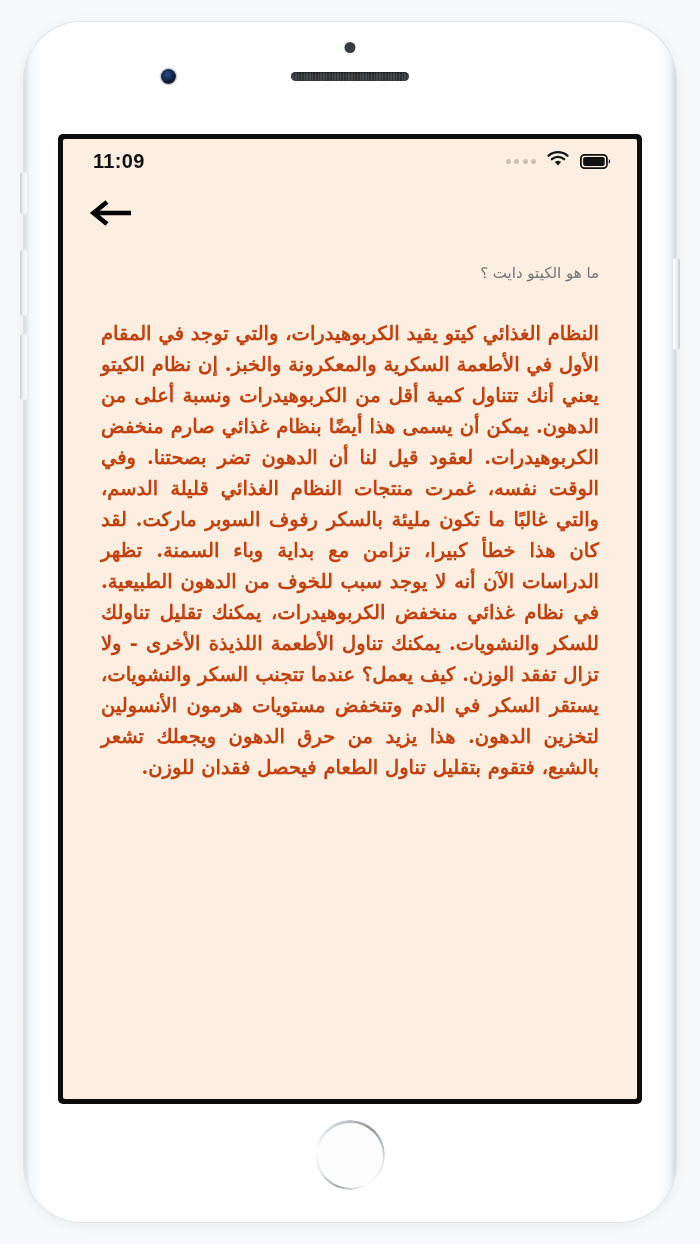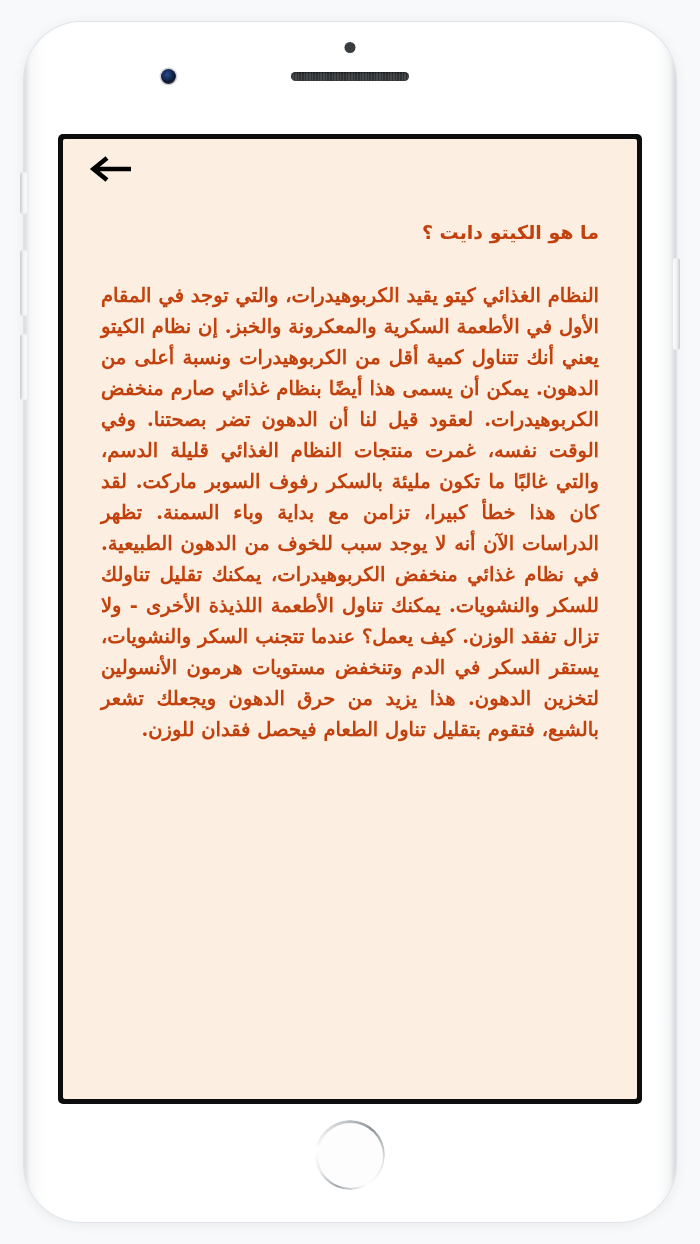--- a/index.html
+++ b/index.html
@@ -171,23 +171,23 @@
 
   
   .article {
     flex: 1 1 auto;
     direction: rtl;
     padding: 18px 38px 0 38px;
     overflow: hidden;
   }
   .article-title {
     font-family: "DejaVu Sans", sans-serif;
-    font-size: 19px;
-    font-weight: bold;
-    color: #c2410c;
+    font-size: 15px;
+    font-weight: normal;
+    color: #737373;
     text-align: right;
     margin-bottom: 34px;
     line-height: 1.4;
   }
   .article-body {
     font-family: "DejaVu Serif", serif;
     font-size: 19.5px;
     line-height: 31px;
     color: #c2410c;
     text-align: justify;
@@ -237,20 +237,48 @@
   <div class="side-btn btn-vol-dn"></div>
   <div class="side-btn btn-power"></div>
 
   <div class="sensor-dot"></div>
   <div class="earpiece"></div>
   <div class="front-camera"></div>
 
   <div class="screen-bezel">
     <div class="screen">
 
+      <div class="status-bar">
+        <div class="status-time">11:09</div>
+
+        <div class="status-right">
+          <div class="signal-dots">
+            <i></i>
+              <i></i>
+              <i></i>
+              <i></i>
+          </div>
+
+          <span class="wifi-icon">
+            <svg width="22" height="16" viewBox="0 0 22 16" aria-hidden="true">
+              <path d="M11 14.6 L7.9 10.9 a4.9 4.9 0 0 1 6.2 0 Z" fill="#111"></path>
+              <path d="M4.9 8.2 a9.4 9.4 0 0 1 12.2 0" stroke="#111" stroke-width="2.3" fill="none" stroke-linecap="round"></path>
+              <path d="M1.6 4.7 a14.4 14.4 0 0 1 18.8 0" stroke="#111" stroke-width="2.3" fill="none" stroke-linecap="round"></path>
+            </svg>
+          </span>
+
+          <span class="battery-icon">
+            <svg width="31" height="15" viewBox="0 0 31 15" aria-hidden="true">
+              <rect x="0.9" y="0.9" width="26" height="13.2" rx="3.6" fill="none" stroke="#111" stroke-width="1.8"></rect>
+              <rect x="3.1" y="3.1" width="21.6" height="8.8" rx="1.8" fill="#111"></rect>
+              <path d="M28.8 5.3 v4.4 a2.4 2.4 0 0 0 0-4.4Z" fill="#111"></path>
+            </svg>
+          </span>
+        </div>
+      </div>
 
       <div class="nav-bar">
         <button class="back-button" aria-label="رجوع">
           <span>
             <svg width="44" height="28" viewBox="0 0 44 28" aria-hidden="true">
               <path d="M42 14 H7" stroke="#000" stroke-width="4.6" stroke-linecap="butt"></path>
               <path d="M18 3 L4.5 14 L18 25" stroke="#000" stroke-width="4.6" fill="none" stroke-linecap="butt" stroke-linejoin="miter"></path>
             </svg>
           </span>
         </button>

